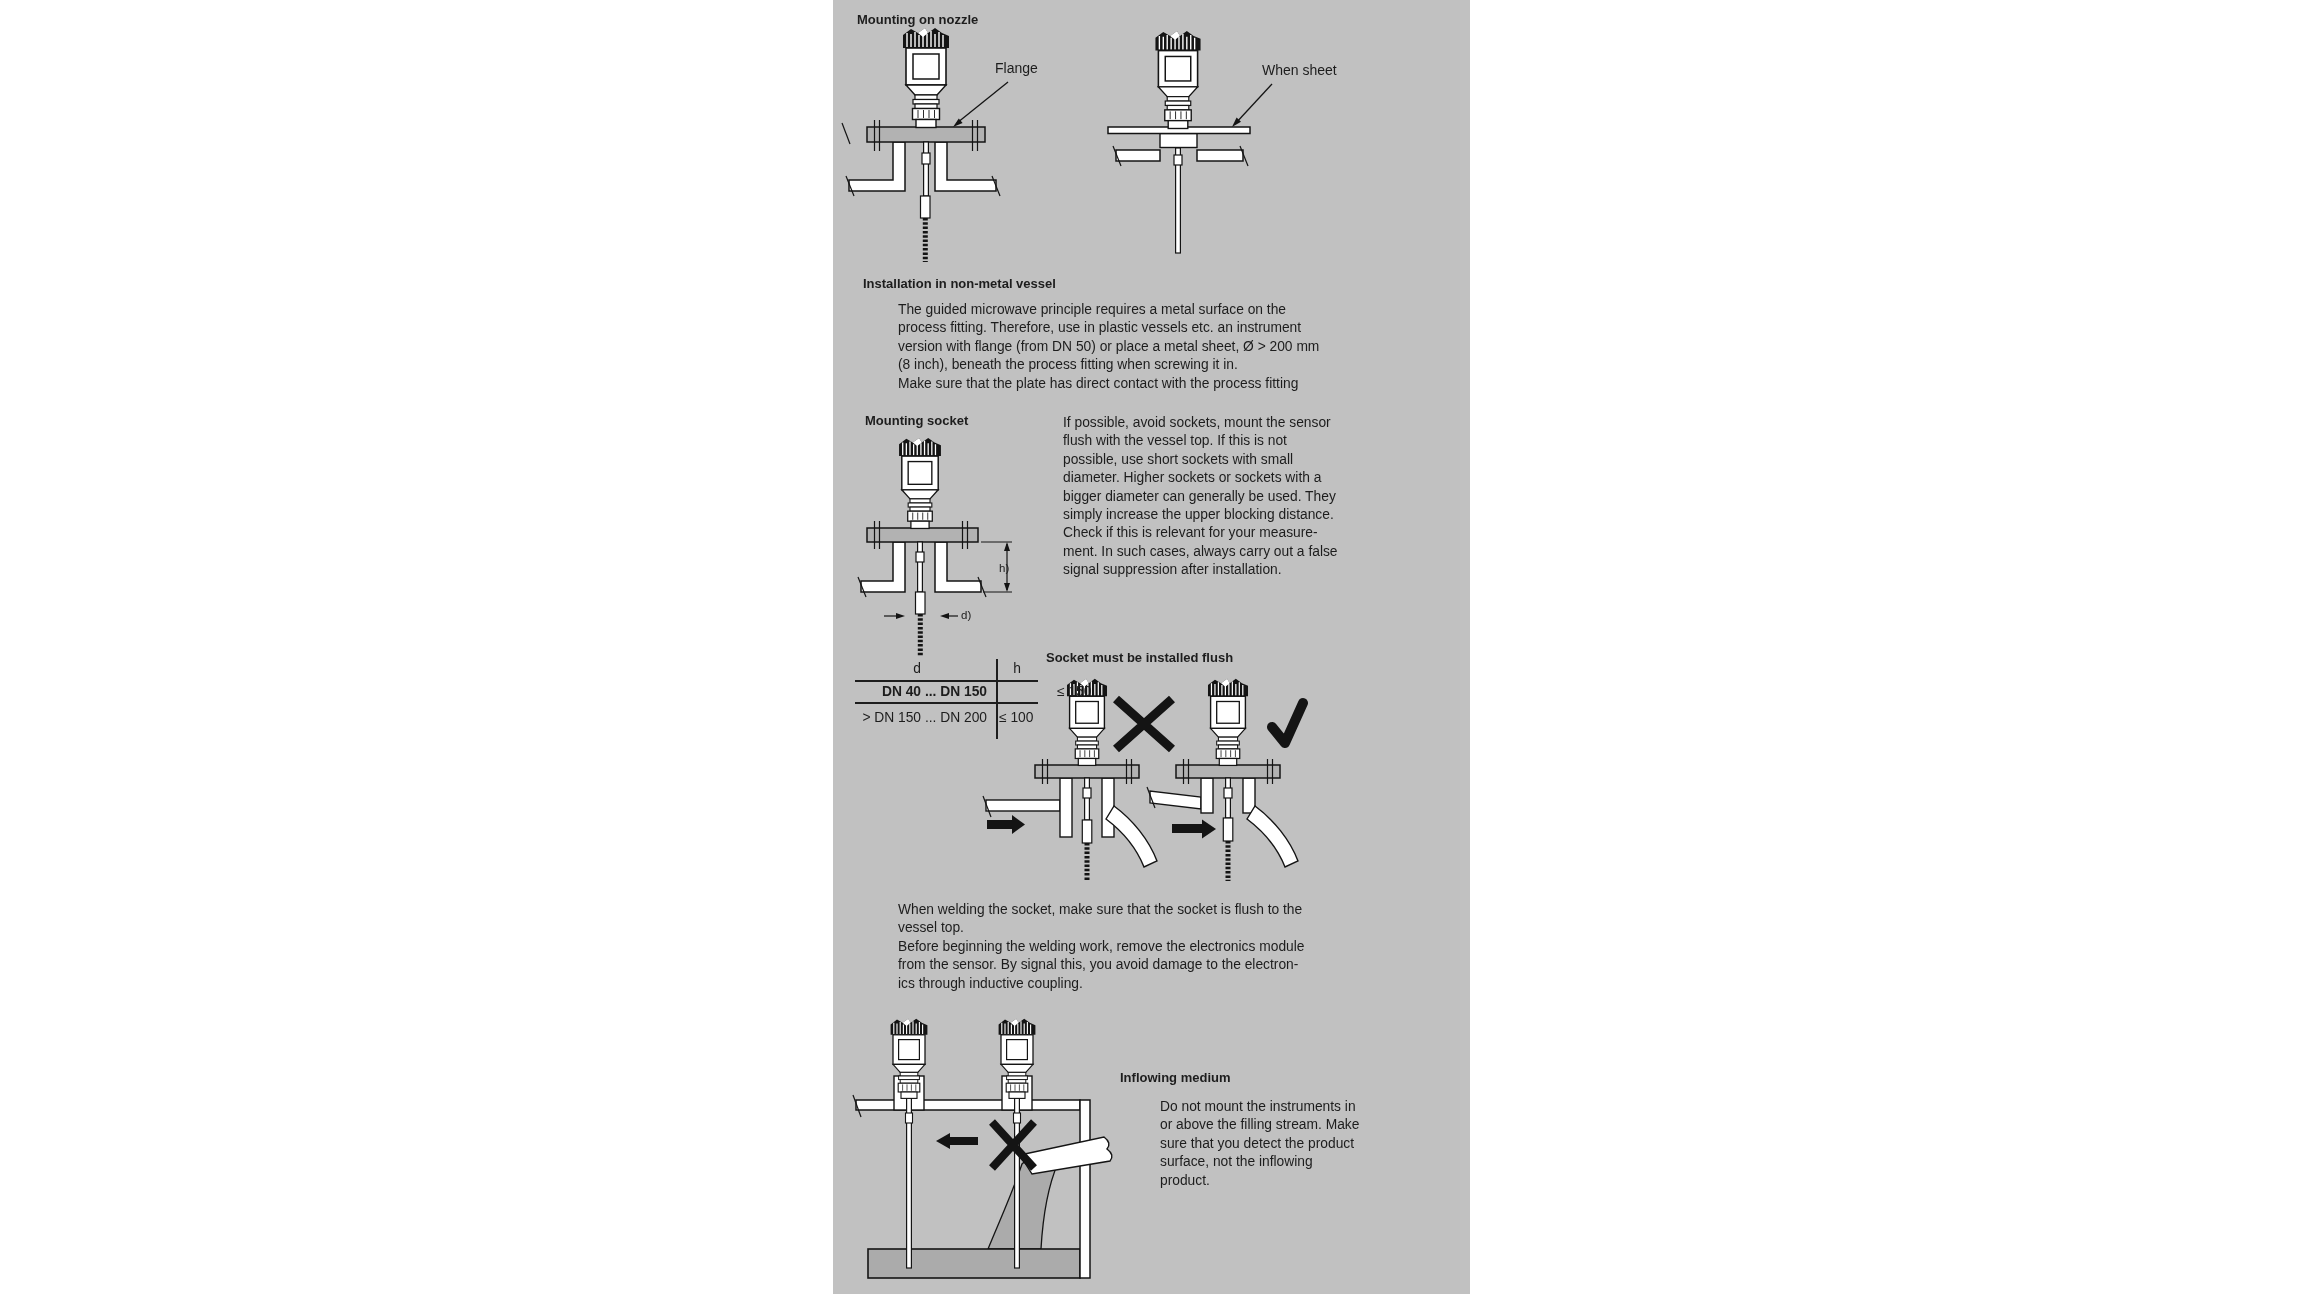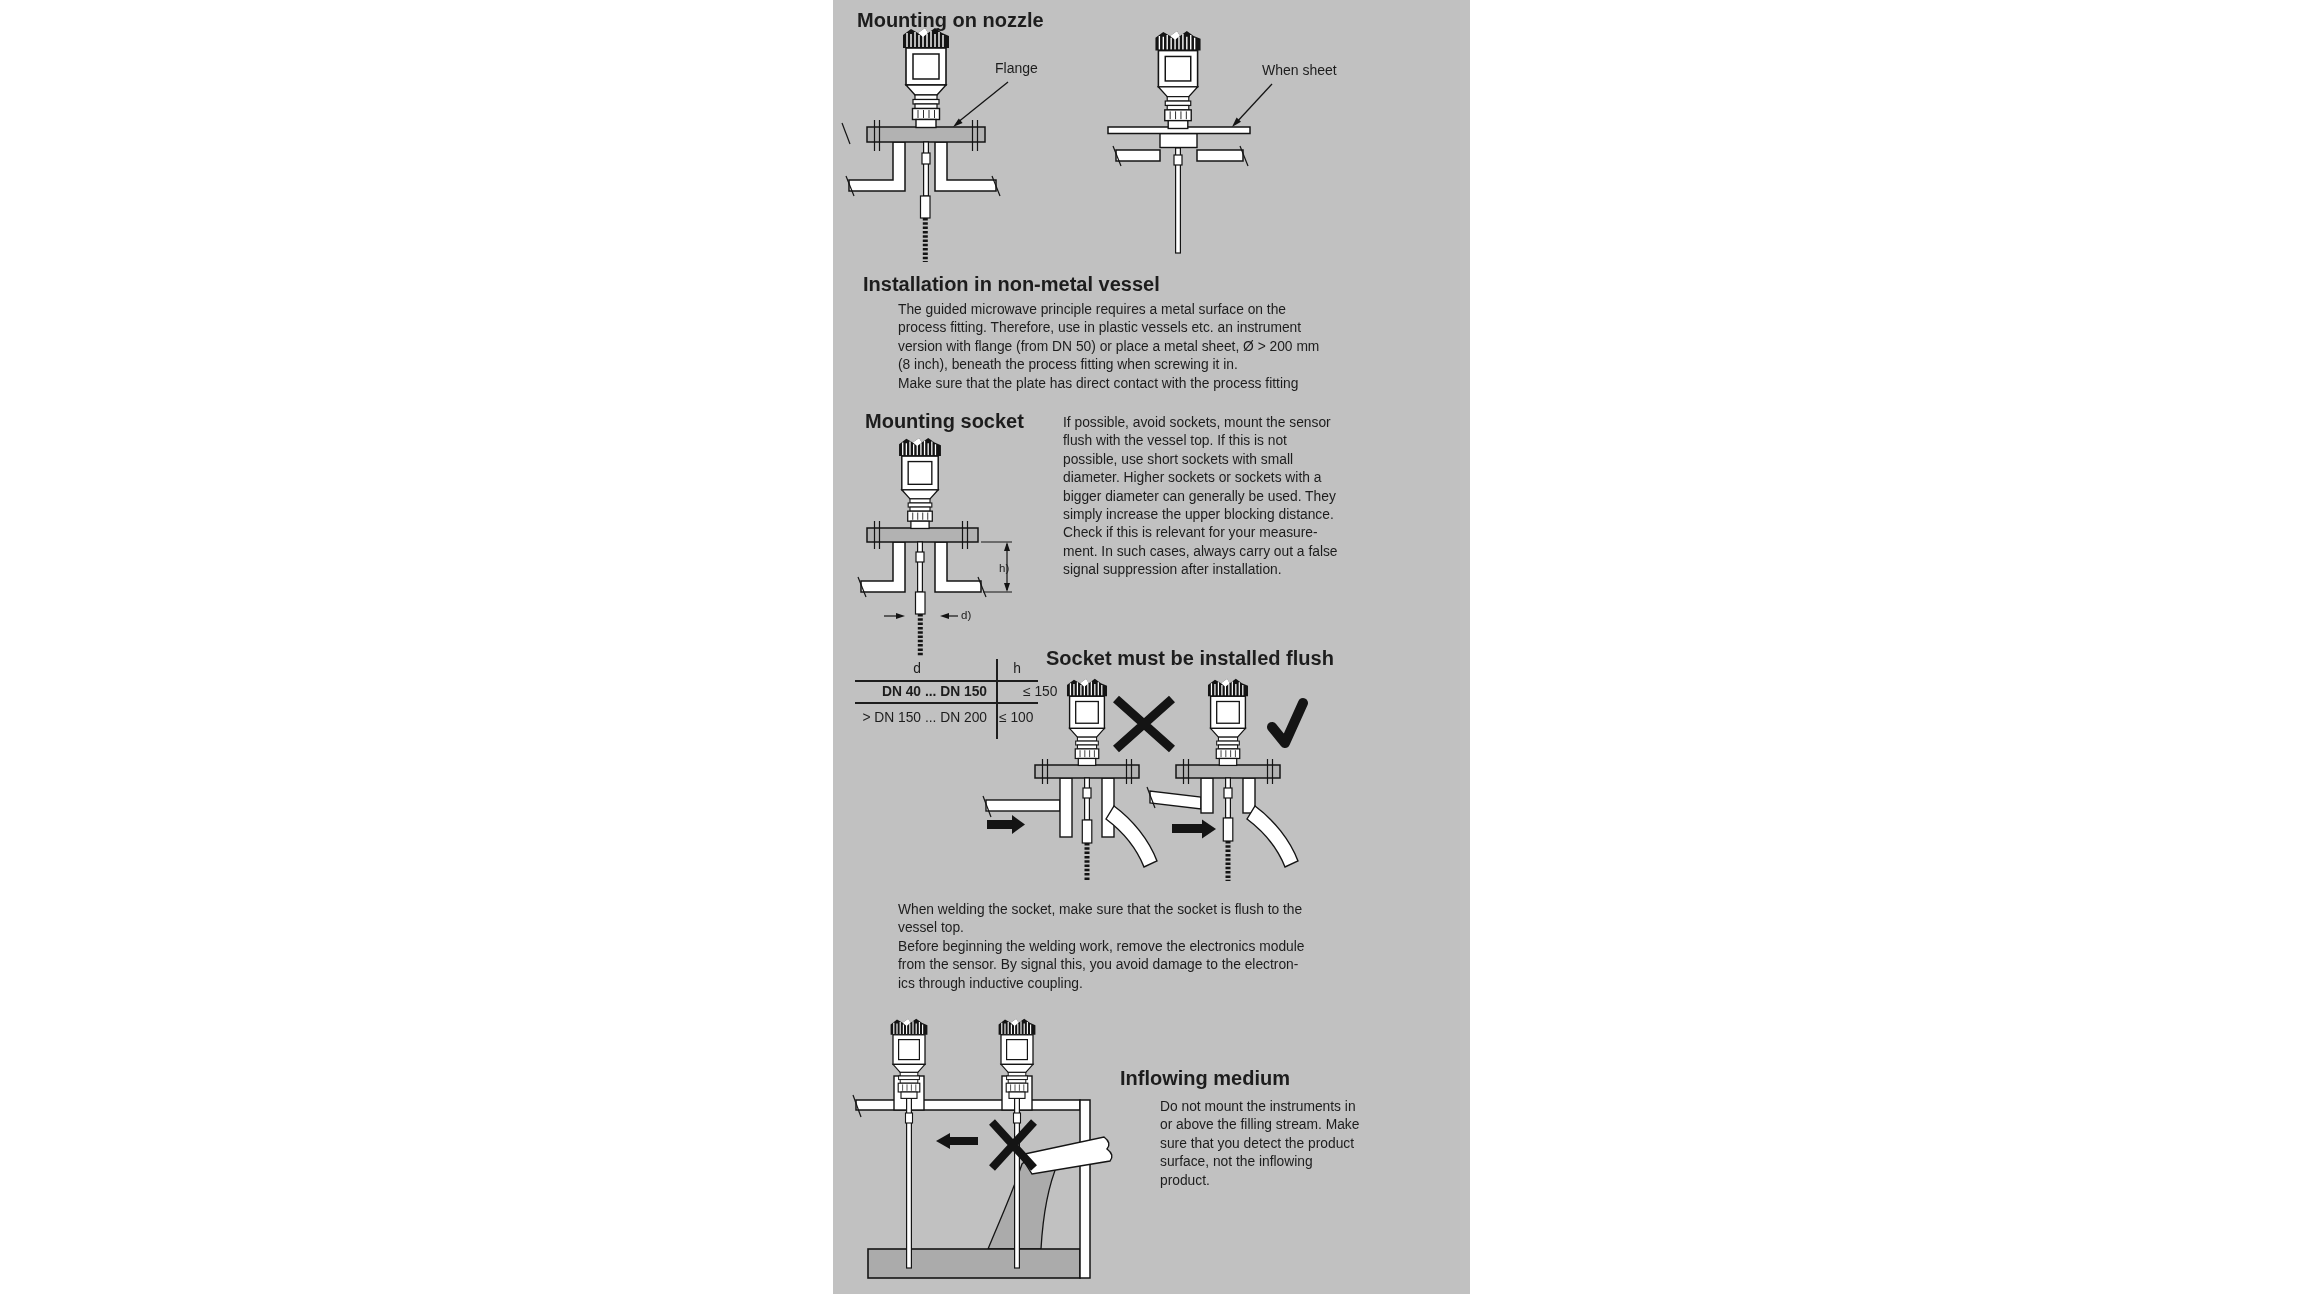--- a/index.html
+++ b/index.html
@@ -1,21 +1,21 @@
 <!DOCTYPE html>
 <html><head>
 <meta charset="utf-8">
 <style>
   html,body{margin:0;padding:0;background:#ffffff;}
   #page{position:relative;width:2300px;height:1294px;background:#ffffff;overflow:hidden;
         font-family:"Liberation Sans","DejaVu Sans",sans-serif;color:#1d1d1d;}
   .panel{position:absolute;left:833px;top:0;width:637px;height:1294px;background:#c1c1c1;}
   #figures{position:absolute;left:833px;top:0;width:637px;height:1294px;}
   .abs{position:absolute;white-space:nowrap;}
-  .h2{font-size:20px;font-weight:bold;line-height:18px;}
+  .h2{font-size:13px;font-weight:bold;line-height:18px;}
   .body{font-size:13.8px;line-height:18.4px;}
   .para div{white-space:nowrap;margin-left:40px;}
   .lbl{font-size:14px;line-height:16px;}
   .dim{font-size:11.5px;line-height:13px;}
   .rule{position:absolute;background:#1d1d1d;}
   .cell-r{text-align:right;}
   .cell-c{text-align:center;}
 </style>
 </head>
 <body>
@@ -177,21 +177,21 @@
     <div>ment. In such cases, always carry out a false</div>
     <div>signal suppression after installation.</div>
   </div>
   <div class="abs dim" style="left:999px;top:562px;">h)</div>
   <div class="abs dim" style="left:961px;top:609px;">d)</div>
 
   <div class="abs body cell-c" style="left:855px;top:660px;width:124px;">d</div>
   <div class="abs body cell-c" style="left:999px;top:660px;width:36px;">h</div>
   <div class="rule" style="left:855px;top:680px;width:183px;height:1.6px;"></div>
   <div class="abs body cell-r" style="left:855px;top:683px;width:132px;font-weight:bold;">DN 40 ... DN 150</div>
-  <div class="abs body" style="left:1023px;top:683px;">≤ 150</div>
+  <div class="abs body" style="left:1057px;top:683px;">≤ 150</div>
   <div class="rule" style="left:855px;top:702px;width:183px;height:1.6px;"></div>
   <div class="abs body cell-r" style="left:855px;top:709px;width:132px;">&gt; DN 150 ... DN 200</div>
   <div class="abs body" style="left:999px;top:709px;">≤ 100</div>
   <div class="rule" style="left:996.4px;top:659px;width:1.6px;height:80px;"></div>
 
   <div class="abs h2" style="left:1046px;top:649px;">Socket must be installed flush</div>
 
   <div class="abs body para" style="left:858px;top:901px;">
     <div>When welding the socket, make sure that the socket is flush to the</div>
     <div>vessel top.</div>

